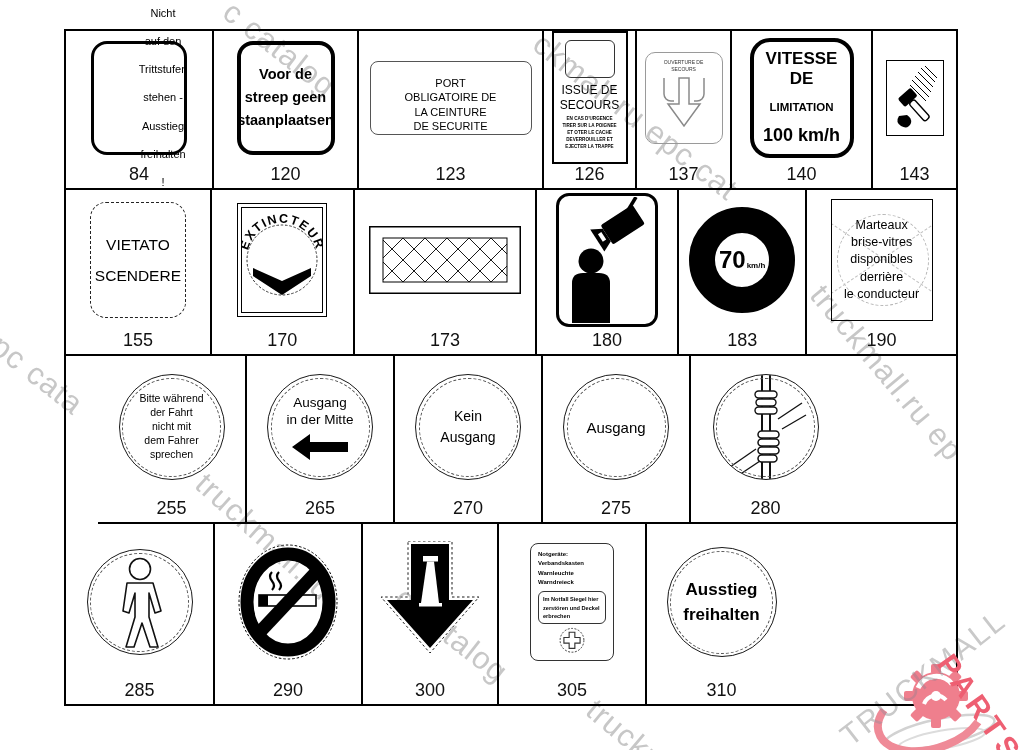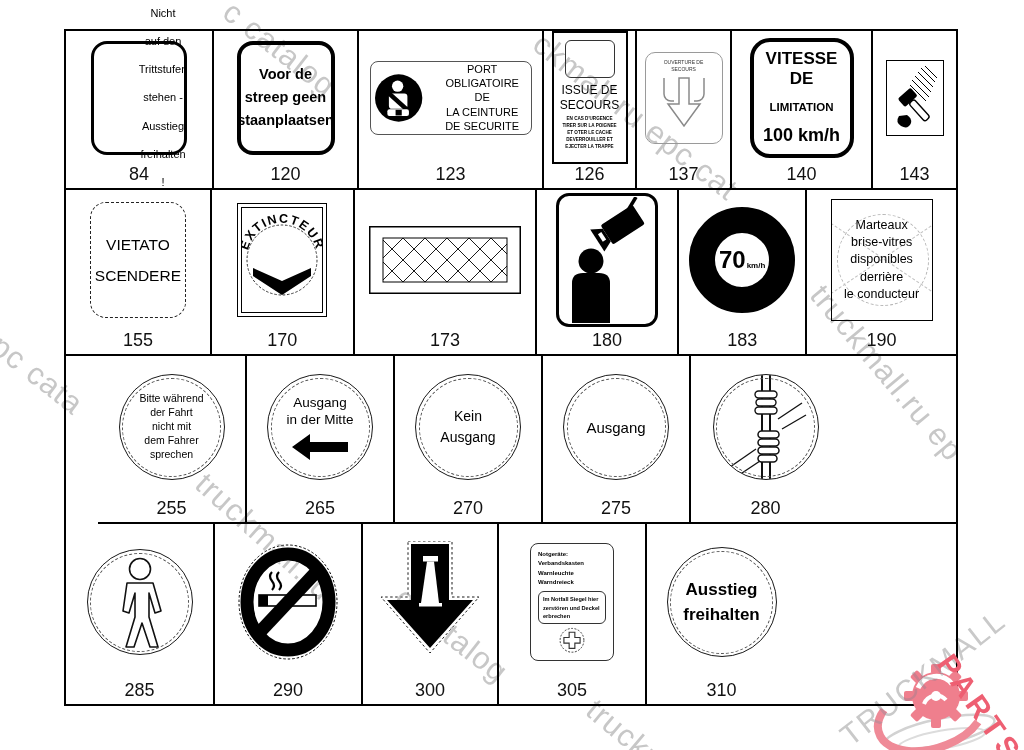--- a/index.html
+++ b/index.html
@@ -46,21 +46,21 @@
       </div>
       <div class="c" style="width:145px;">
         <div class="rbox" style="width:98px;height:114px;border:4px solid #000;border-radius:16px;font-size:14.5px;font-weight:bold;line-height:1.6;">
           <span class="ln">Voor de</span>
           <span class="ln">streep geen</span>
           <span class="ln">staanplaatsen</span>
         </div>
         <div class="num">120</div>
       </div>
       <div class="c" style="width:185px;">
-        <div class="rbox" style="width:162px;height:74px;border:1px solid #555;border-radius:8px;flex-direction:row;gap:14px;padding:3px;">
+        <div class="rbox" style="width:162px;height:74px;border:1px solid #555;border-radius:8px;flex-direction:column;gap:14px;padding:3px;">
           <svg width="50" height="50" viewBox="0 0 48 48">
             <circle cx="24" cy="24" r="23" fill="#000"></circle>
             <circle cx="23" cy="12.5" r="5.5" fill="#fff"></circle>
             <rect x="14.5" y="19.5" width="18" height="15" rx="3" fill="#fff"></rect>
             <line x1="14" y1="19" x2="34" y2="37" stroke="#000" stroke-width="4.5"></line>
             <rect x="13" y="35" width="21" height="6.5" rx="2" fill="#fff"></rect>
             <rect x="21" y="35.5" width="6" height="5.5" fill="#000"></rect>
           </svg>
           <div style="font-size:11px;line-height:1.3;text-align:center;">
             <span class="ln">PORT</span>

